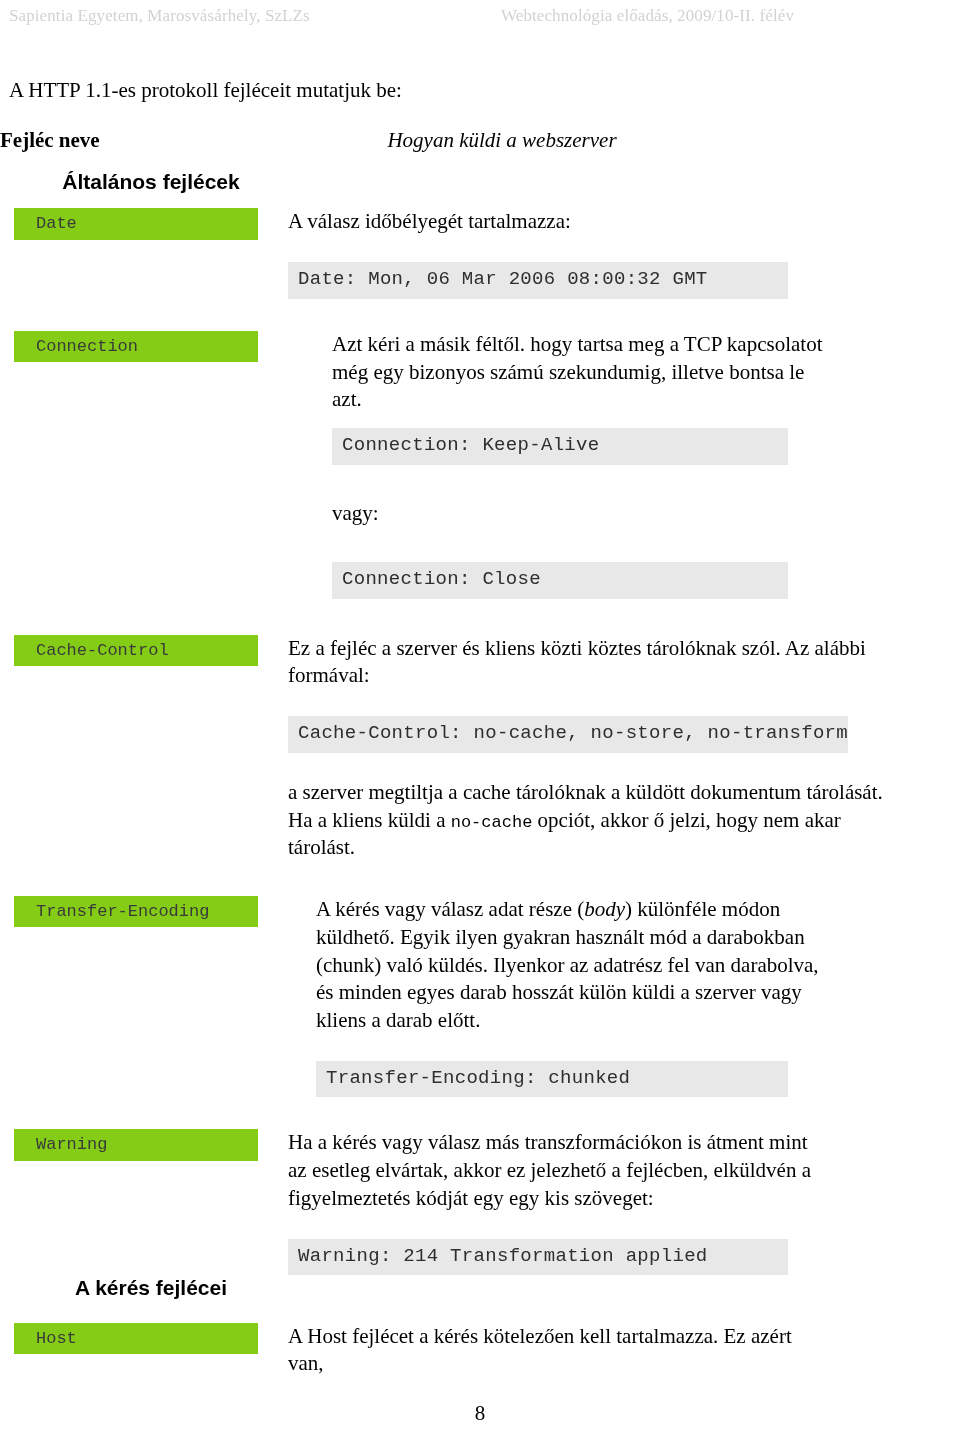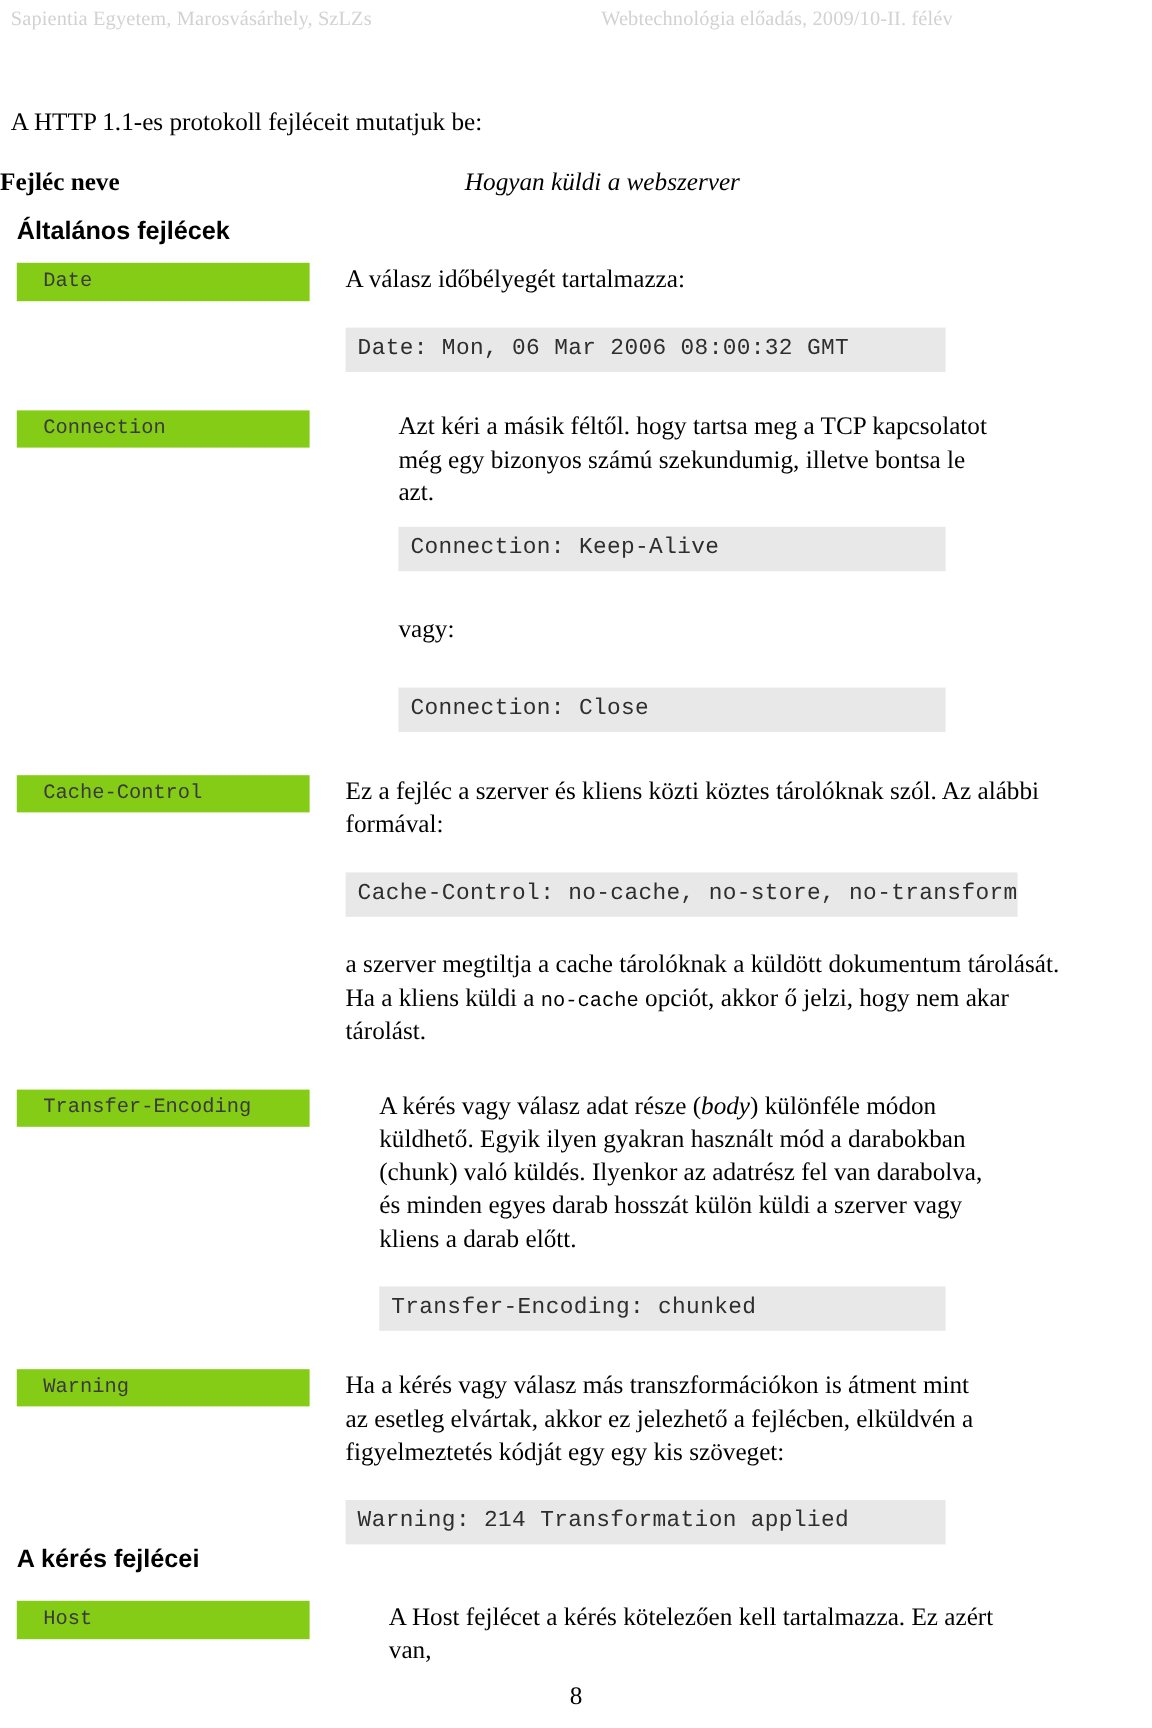--- a/index.html
+++ b/index.html
@@ -29,21 +29,21 @@
     font-size: 17px;
     color: #d2d2d2;
     letter-spacing: 0.1px;
   }
   .running-header .hdr-left { white-space: nowrap; }
   .running-header .hdr-right { white-space: nowrap; }
 
   
   .page {
     position: absolute;
-    top: 45px;
+    top: 34px;
     left: 0;
     width: 868px;
   }
 
   .intro-line {
     margin: 44px 0 0 9px;
     font-size: 21px;
     line-height: 1.15;
     white-space: nowrap;
   }
@@ -74,20 +74,21 @@
   }
 
   
   .section-label {
     font-family: "Liberation Sans", sans-serif;
     font-weight: bold;
     font-size: 21px;
     margin: 0;
     padding-left: 14px;
     line-height: 1.2;
+    text-align: center;
   }
 
   
   .hdr-chip {
     display: block;
     font-family: "Liberation Mono", monospace;
     font-size: 17px;
     background: #84cc16;
     color: #3a3a3a;
     padding: 5px 0 5px 22px;
@@ -228,21 +229,21 @@
     </div>
   </div>
 
   <div class="row" style="">
     <div class="col-left">
       <div class="section-label">A kérés fejlécei</div>
     </div>
     <div class="col-right"></div>
   </div>
 
-  <div class="row" style="margin-top:22px;gap:36px;">
+  <div class="row" style="margin-top:22px;">
     <div class="col-left">
       <span class="hdr-chip">Host</span>
     </div>
     <div class="col-right">
       <p class="prose">A Host fejlécet a kérés kötelezően kell tartalmazza. Ez azért van,</p>
     </div>
   </div>
 
 </div>
 

